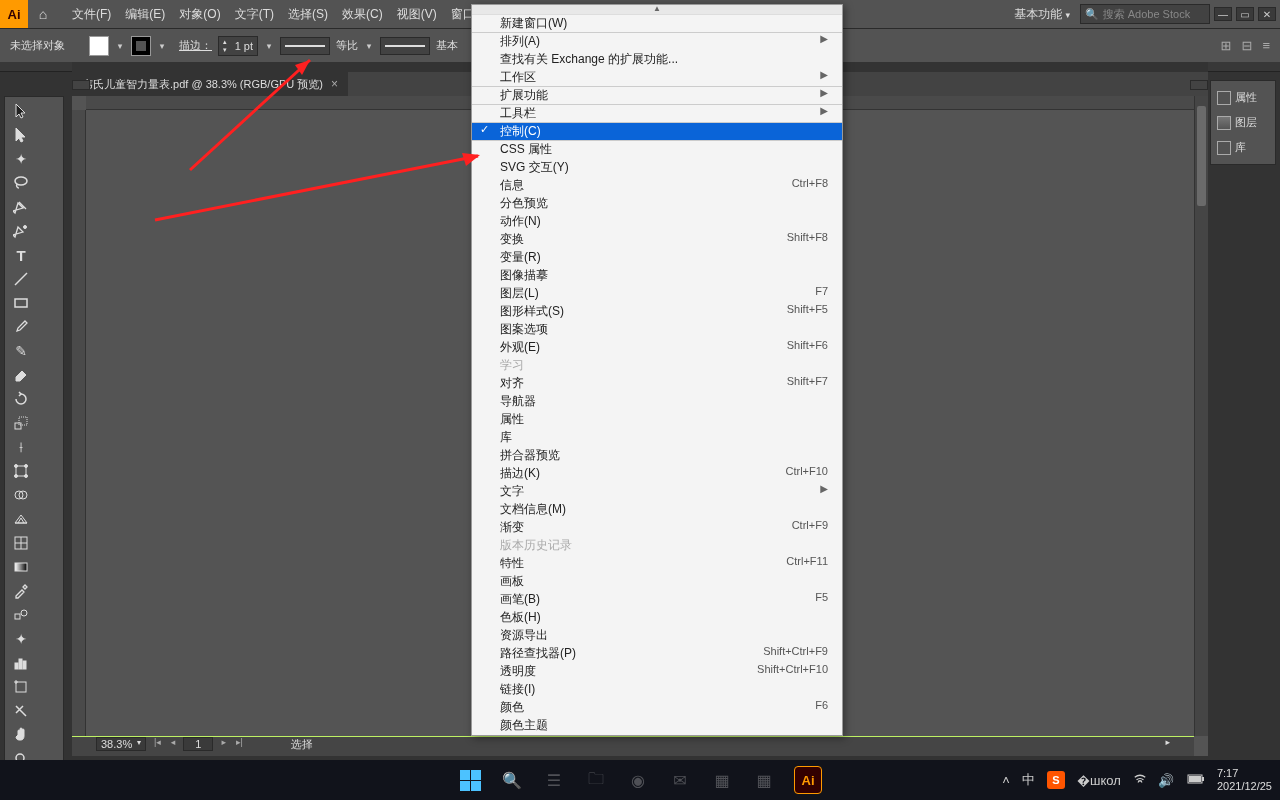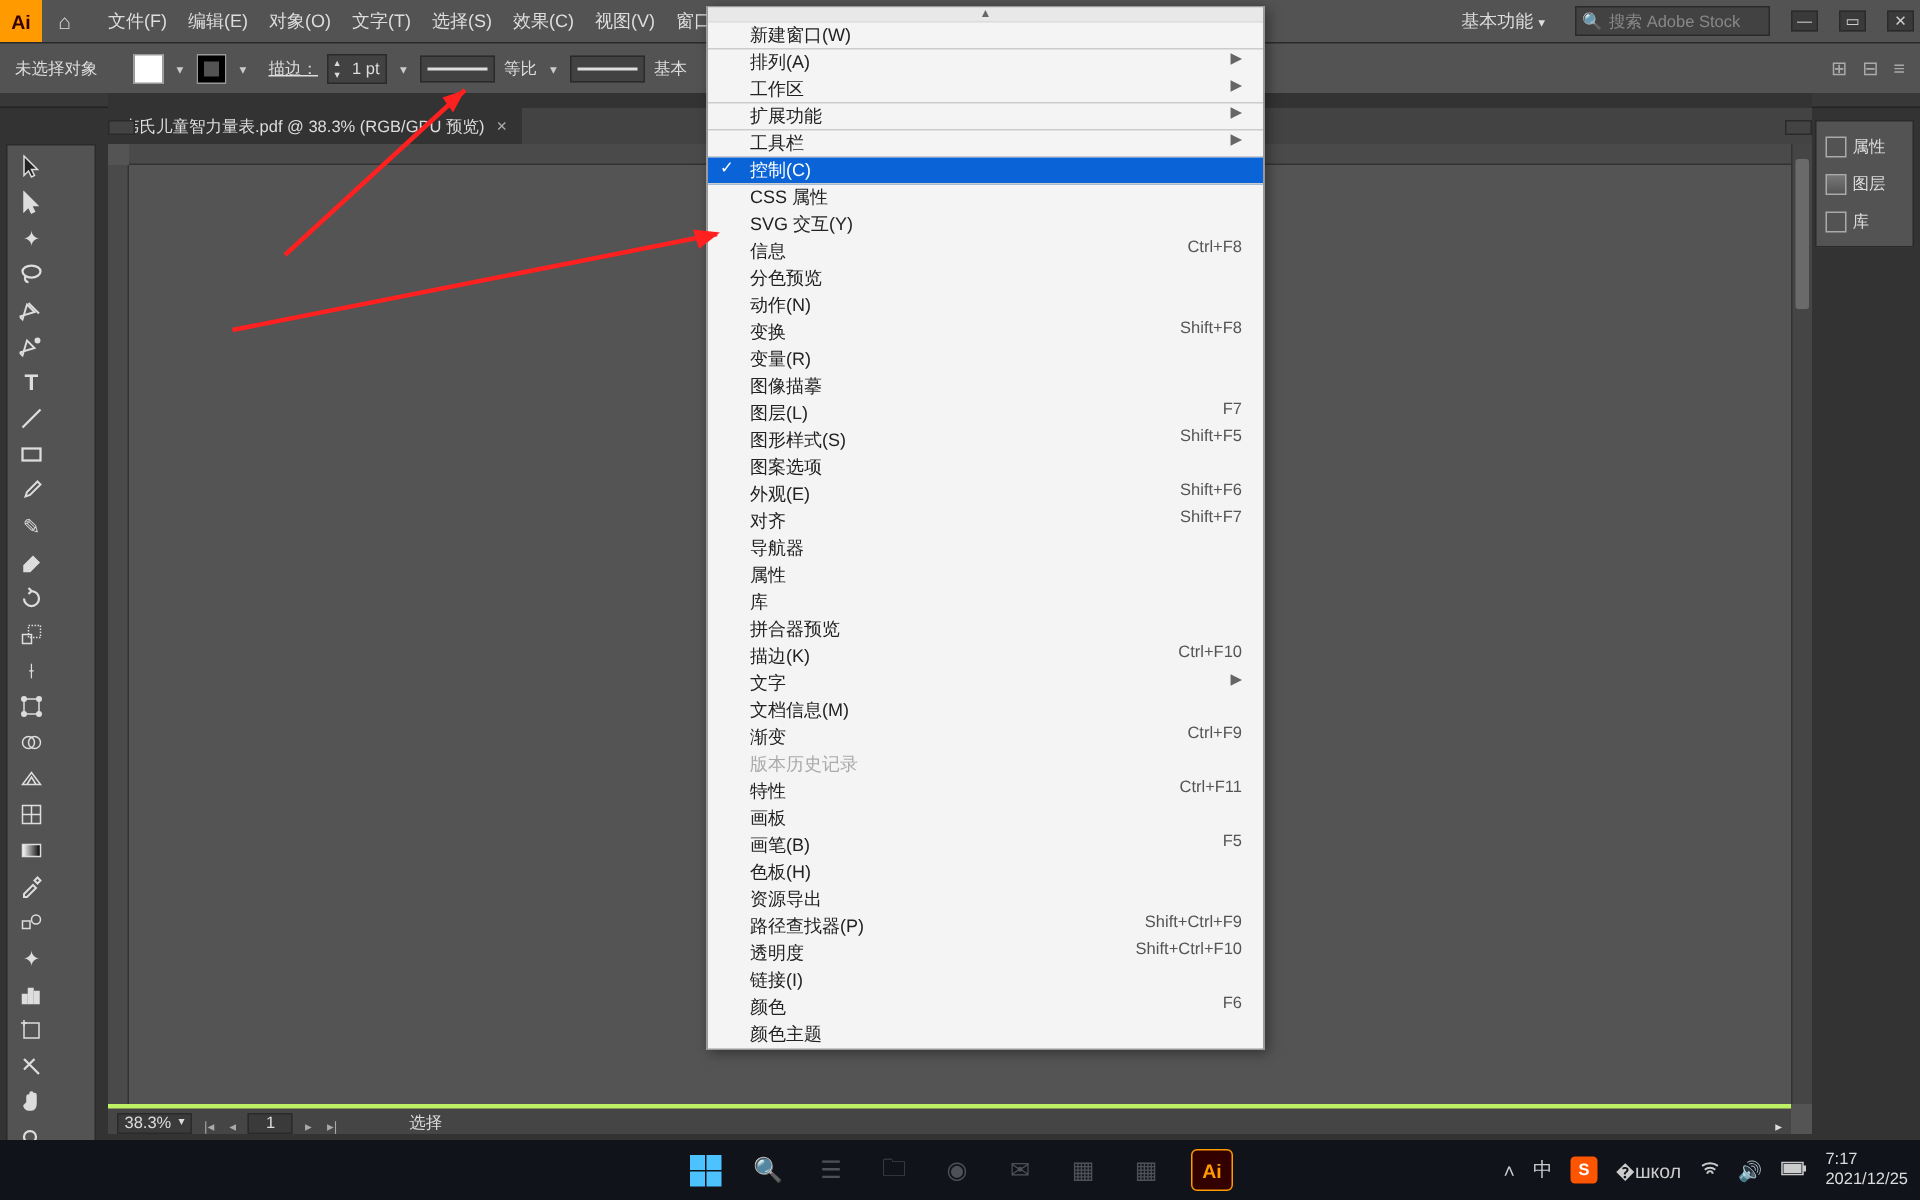--- a/index.html
+++ b/index.html
@@ -2,21 +2,21 @@
 <html><head>
 <meta charset="utf-8">
 <style>
 *{margin:0;padding:0;box-sizing:border-box;font-family:"Microsoft YaHei","SimSun",sans-serif;user-select:none}
 body{width:1280px;height:800px;background:#333;overflow:hidden;position:relative}
 .titlebar{height:28px;background:#535353;display:flex;align-items:center;color:#ddd;font-size:12px}
 .ai-logo{width:28px;height:28px;background:#ff9a00;display:flex;align-items:center;justify-content:center;color:#330000;font-weight:bold;font-size:13px}
 .home-ico{width:30px;display:flex;align-items:center;justify-content:center;color:#ddd;font-size:14px}
 .menubar{display:flex;gap:2px;margin-left:8px}
 .menubar span{padding:4px 6px;cursor:default}
-.titlebar-right{margin-left:auto;display:flex;align-items:center;gap:14px;padding-right:4px}
+.titlebar-right{margin-left:auto;display:flex;align-items:center;gap:4px;padding-right:4px}
 .workspace-sw{padding:3px 6px;font-size:12px}
 .search-box{background:#424242;border:1px solid #2a2a2a;height:20px;width:130px;display:flex;align-items:center;padding:0 4px;color:#888;font-size:11px}
 .win-ctrl{width:18px;height:14px;background:#3a3a3a;border:1px solid #2a2a2a;display:flex;align-items:center;justify-content:center;font-size:10px;color:#ccc}
 .controlbar{height:34px;background:#535353;border-top:1px solid #2a2a2a;display:flex;align-items:center;color:#ddd;font-size:11px;padding:0 10px;gap:6px}
 .swatch{width:20px;height:20px;border:1px solid #999}
 .dd{width:10px;text-align:center;color:#ccc;font-size:9px}
 .stroke-label{margin-left:6px;text-decoration:underline}
 .stroke-val{background:#424242;border:1px solid #2a2a2a;padding:1px 4px;width:40px;display:flex;align-items:center;justify-content:space-between}
 .line-sample{width:50px;height:18px;background:#424242;border:1px solid #2a2a2a;display:flex;align-items:center;justify-content:center}
 .line-sample hr{width:40px;border:none;border-top:2px solid #ddd}
@@ -25,21 +25,21 @@
 .dock.left{top:62px;left:0;width:72px}
 .dock.right{top:62px;right:0;width:72px}
 .tabbar{position:absolute;top:72px;left:72px;right:72px;height:24px;background:#434343;display:flex;align-items:center}
 .tab{height:24px;background:#333;color:#ddd;font-size:11px;padding:0 10px;display:flex;align-items:center;gap:8px}
 .tab .x{color:#aaa;font-size:12px}
 .canvas{position:absolute;top:96px;left:72px;right:72px;bottom:44px;background:#545454}
 .rulerH{position:absolute;top:0;left:14px;right:14px;height:14px;background:#4a4a4a;border-bottom:1px solid #333}
 .rulerV{position:absolute;top:14px;left:0;width:14px;bottom:0;background:#4a4a4a;border-right:1px solid #333}
 .scrollV{position:absolute;top:0;right:0;width:14px;bottom:20px;background:#454545;border-left:1px solid #333}
 .scrollV .thumb{position:absolute;top:10px;left:2px;right:2px;height:100px;background:#6a6a6a;border-radius:2px}
-.scrollH{position:absolute;bottom:0;left:0;right:14px;height:20px;background:#454545;border-top:3px solid #bef264;display:flex;align-items:flex-end;gap:6px;padding:0 6px;color:#ddd;font-size:11px}
+.scrollH{position:absolute;bottom:0;left:0;right:14px;height:20px;background:#454545;border-top:1px solid #bef264;display:flex;align-items:flex-start;gap:6px;padding:0 24px;color:#ddd;font-size:11px}
 .zoom-box{background:#3a3a3a;border:1px solid #2a2a2a;padding:0 4px;width:50px;display:flex;justify-content:space-between}
 .nav-arr{color:#aaa;font-size:9px;padding:0 2px}
 .artb{background:#3a3a3a;border:1px solid #2a2a2a;width:30px;padding:0 3px;text-align:center}
 .toolbox{position:absolute;top:96px;left:4px;width:60px;background:#535353;border:1px solid #2a2a2a;display:flex;flex-wrap:wrap;padding:2px}
 .tool{width:28px;height:24px;display:flex;align-items:center;justify-content:center;color:#ddd;font-size:14px;cursor:default}
 .tool svg{width:16px;height:16px;fill:#ddd;stroke:#ddd}
 .color-cluster{width:56px;height:50px;position:relative;margin-top:4px}
 .cfill{position:absolute;top:4px;left:6px;width:28px;height:28px;background:#fff;border:1px solid #888}
 .cstr{position:absolute;top:16px;left:18px;width:28px;height:28px;background:#000;border:1px solid #888}
 .cstr::after{content:"";position:absolute;top:5px;left:5px;right:5px;bottom:5px;background:#535353}
@@ -333,20 +333,23 @@
 <div class="dropdown">
   <div class="dd-scroll-up">▲</div>
   <div id="dd-body">
       <div class="dd-item sep-after">
         <span>新建窗口(W)</span>
       </div>
       <div class="dd-item">
         <span>排列(A)</span>
         <span class="arr">▶</span>
       </div>
+      <div class="dd-item">
+        <span>查找有关 Exchange 的扩展功能...</span>
+      </div>
       <div class="dd-item sep-after">
         <span>工作区</span>
         <span class="arr">▶</span>
       </div>
       <div class="dd-item sep-after">
         <span>扩展功能</span>
         <span class="arr">▶</span>
       </div>
       <div class="dd-item sep-after">
         <span>工具栏</span>
@@ -389,20 +392,23 @@
       <div class="dd-item">
         <span>图形样式(S)</span>
         <span class="sc">Shift+F5</span>
       </div>
       <div class="dd-item">
         <span>图案选项</span>
       </div>
       <div class="dd-item">
         <span>外观(E)</span>
         <span class="sc">Shift+F6</span>
+      </div>
+      <div class="dd-item dis">
+        <span>学习</span>
       </div>
       <div class="dd-item">
         <span>对齐</span>
         <span class="sc">Shift+F7</span>
       </div>
       <div class="dd-item">
         <span>导航器</span>
       </div>
       <div class="dd-item">
         <span>属性</span>

